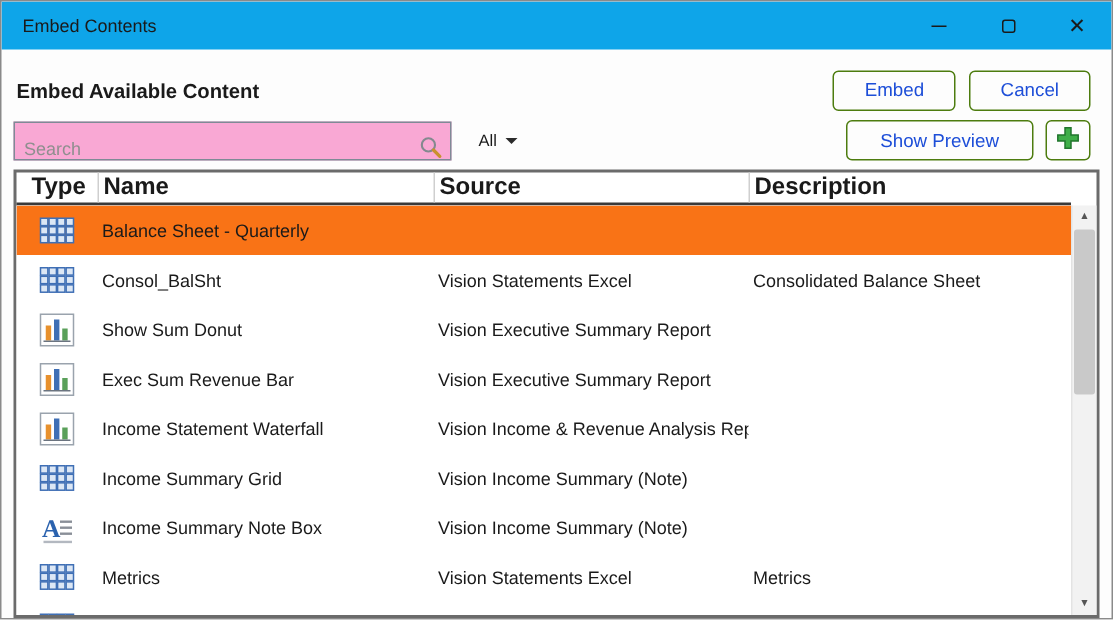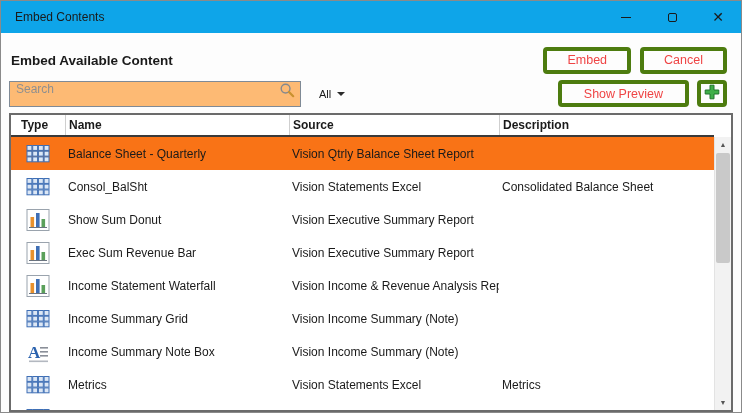--- a/index.html
+++ b/index.html
@@ -22,43 +22,43 @@
   .win-btns { margin-left:auto; display:flex; height:100%; }
   .win-btn { width:46px; height:100%; display:flex; align-items:center; justify-content:center; cursor:default; }
   .glyph-min { width:10px; height:1px; background:#1a1a1a; display:block; }
   .glyph-max { width:9px; height:9px; border:1px solid #1a1a1a; border-radius:2px; display:block; }
   .glyph-close { font-size:14px; line-height:1; }
 
   
   .header-row { position:absolute; top:45px; left:10px; right:14px; height:28px; display:flex; align-items:center; }
   .heading { font-size:13.5px; font-weight:bold; }
   .btn {
-    background:#fdfdfd; border:4px solid #4d7c0f; border-radius:4px;
-    font-family:"Liberation Sans", sans-serif; font-size:12.5px; color:#ef4444;
+    background:#fdfdfd; border:1px solid #4d7c0f; border-radius:4px;
+    font-family:"Liberation Sans", sans-serif; font-size:12.5px; color:#1d4ed8;
     height:27px; padding:0 20px; cursor:pointer;
   }
   .hdr-btns { margin-left:auto; display:flex; gap:9px; }
 
   
   .toolbar { position:absolute; top:79px; left:8px; right:14px; height:27px; display:flex; align-items:center; }
-  .search-box { width:292px; height:26px; border:1px solid #7f8a96; background:#fdba74; display:flex; align-items:flex-start; padding-right:5px; }
+  .search-box { width:292px; height:26px; border:1px solid #7f8a96; background:#f9a8d4; display:flex; align-items:flex-end; padding-right:5px; }
   .search-box input { flex:1; border:none; outline:none; font-family:"Liberation Sans", sans-serif; font-size:12px; padding:0 6px; color:#1a1a1a; background:transparent; }
   .search-box input::placeholder { color:#8f8f8f; }
   .search-icon { width:16px; height:16px; display:block; }
   .all-dd { margin-left:16px; display:flex; align-items:center; gap:6px; font-size:11px; cursor:pointer; padding:4px 2px; }
   .caret { width:0; height:0; border-left:4px solid transparent; border-right:4px solid transparent; border-top:4px solid #2b2b2b; display:block; }
   .toolbar-spacer { flex:1; }
   .btn-preview { padding:0 22px;text-align:right; }
   .btn-add { width:30px; padding:0; display:flex; align-items:center; justify-content:center; margin-left:8px; }
 
   
   .table-wrap { position:absolute; top:112px; left:8px; right:8px; bottom:0; border:2px solid #6b6b6b; background:#fff; }
   .grid-cols { display:grid; grid-template-columns:54px 224px 210px 1fr; }
   .thead { height:22px; margin-right:17px; border-bottom:2px solid #3a3a3a; }
-  .th { font-size:12px; font-weight:bold; display:flex; align-items:center; padding-left:3px; }
+  .th { font-size:16px; font-weight:bold; display:flex; align-items:center; padding-left:3px; }
   .th:first-child { padding-left:10px; }
   .th + .th { border-left:1px solid #cfcfcf; }
   .tbody { position:absolute; top:22px; left:0; right:17px; bottom:0; overflow:hidden; background:#fff; }
   .trow { height:33px; align-items:center; font-size:12px; cursor:default; }
   .trow.selected { background:#f97316; }
   .cell { overflow:hidden; white-space:nowrap; }
   .cell-text { padding-left:3px; }
   .cell-type { display:flex; justify-content:center; align-items:center; }
   .type-icon { width:24px; height:24px; display:block; }
   .type-icon svg { display:block; }
@@ -144,21 +144,20 @@
                 <rect x="12.4" y="3.5" width="4.9" height="4.9" fill="#dce7f5" stroke="#3f6fb5" stroke-width="1"></rect>
                 <rect x="12.4" y="9.2" width="4.9" height="4.9" fill="#dce7f5" stroke="#3f6fb5" stroke-width="1"></rect>
                 <rect x="12.4" y="14.9" width="4.9" height="4.9" fill="#dce7f5" stroke="#3f6fb5" stroke-width="1"></rect>
                 <rect x="18.1" y="3.5" width="4.9" height="4.9" fill="#dce7f5" stroke="#3f6fb5" stroke-width="1"></rect>
                 <rect x="18.1" y="9.2" width="4.9" height="4.9" fill="#dce7f5" stroke="#3f6fb5" stroke-width="1"></rect>
                 <rect x="18.1" y="14.9" width="4.9" height="4.9" fill="#dce7f5" stroke="#3f6fb5" stroke-width="1"></rect>
               </svg>
             </span>
           </div>
           <div class="cell cell-text">Balance Sheet - Quarterly</div>
-          <div class="cell cell-text">Vision Qtrly Balance Sheet Report</div>
           <div class="cell cell-text"></div>
         </div>
         <div class="trow grid-cols">
           <div class="cell cell-type">
             <span class="type-icon">
               <svg width="24" height="24" viewBox="0 0 24 24">
                 <rect x="1" y="3.5" width="4.9" height="4.9" fill="#dce7f5" stroke="#3f6fb5" stroke-width="1"></rect>
                 <rect x="1" y="9.2" width="4.9" height="4.9" fill="#dce7f5" stroke="#3f6fb5" stroke-width="1"></rect>
                 <rect x="1" y="14.9" width="4.9" height="4.9" fill="#dce7f5" stroke="#3f6fb5" stroke-width="1"></rect>
                 <rect x="6.7" y="3.5" width="4.9" height="4.9" fill="#dce7f5" stroke="#3f6fb5" stroke-width="1"></rect>

